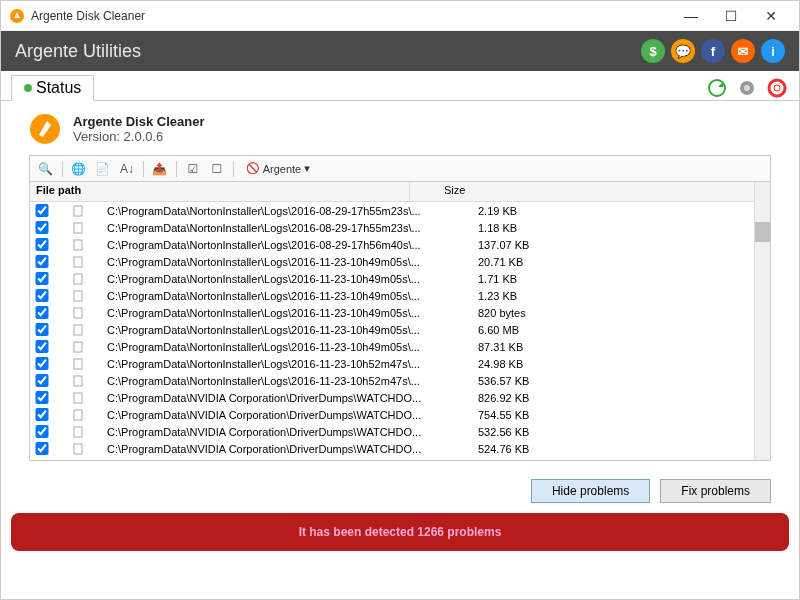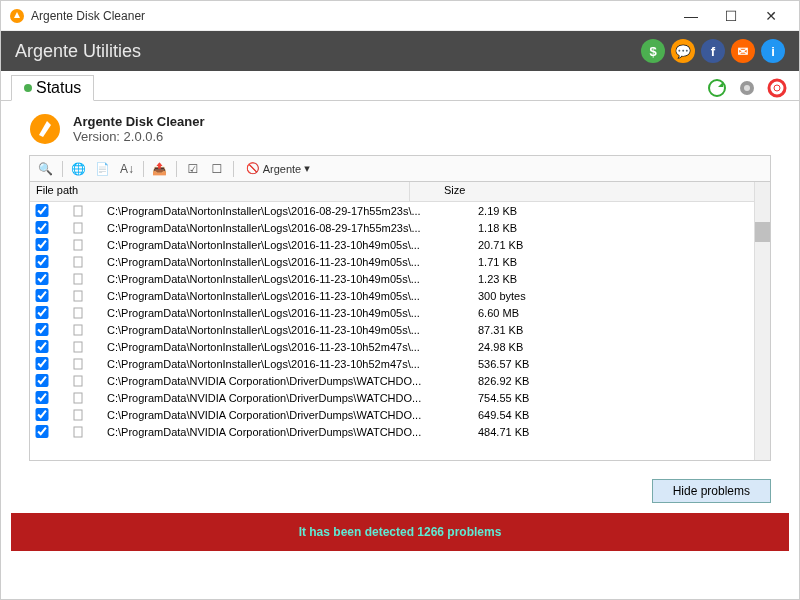--- a/index.html
+++ b/index.html
@@ -29,36 +29,36 @@
 .app-head .ver { font-size: 13px; color: #555; }
 
 .toolbar { height: 26px; display: flex; align-items: center; gap: 4px; border: 1px solid #ccc; border-bottom: none; padding: 0 6px; background: #fafafa; }
 .toolbar .tbtn { width: 20px; height: 20px; display: flex; align-items: center; justify-content: center; font-size: 12px; color: #555; cursor: pointer; }
 .toolbar .sep { width: 1px; height: 16px; background: #ccc; margin: 0 2px; }
 .toolbar .exclude { font-size: 11px; color: #333; padding: 2px 6px; cursor: pointer; display: flex; align-items: center; gap: 3px; }
 
 .list-wrap { display: flex; border: 1px solid #ccc; height: 280px; }
 .list { flex: 1; overflow: hidden; font-size: 11px; }
 .list-header { display: flex; background: #f5f5f5; border-bottom: 1px solid #ddd; height: 20px; }
-.col-path { width: 380px; padding: 2px 6px; border-right: 1px solid #ddd; font-weight: normal; }
+.col-path { width: 380px; padding: 2px 6px; border-right: 1px solid #ddd; font-weight: bold; }
 .col-size { width: 120px; padding: 2px 6px; font-weight: normal; margin-left: 28px; }
 .list-body { overflow: hidden; }
 .row { display: flex; height: 17px; align-items: center; gap: 20px; }
 .row .chk { width: 14px; margin: 0 3px 0 5px; }
 .row .ficon { width: 12px; height: 12px; margin-right: 3px; }
 .row .fpath { width: 345px; white-space: nowrap; overflow: hidden; text-overflow: ellipsis; }
 .row .fsize { padding-left: 6px; }
 .side-scroll { width: 16px; background: #f0f0f0; border-left: 1px solid #ddd; position: relative; }
 .side-scroll .thumb { position: absolute; top: 40px; width: 100%; height: 20px; background: #c0c0c0; }
 
 .actions { display: flex; justify-content: flex-end; gap: 10px; padding: 10px 28px; }
 .actions button { font-size: 12px; padding: 4px 20px; background: #e8e8e8; border: 1px solid #aaa; cursor: pointer; min-width: 110px; }
 .actions button.primary { background: #d8e8f8; border-color: #7aa; }
 
-.statusbar { background: #b71c1c; color: #5eead4; text-align: center; font-size: 12px; font-weight: bold; padding: 12px 0; margin: 0 10px 10px 10px; }
+.statusbar { background: #b71c1c; color: #f9a8d4; text-align: center; font-size: 12px; font-weight: bold; padding: 12px 0; margin: 0 10px 10px 10px; border-radius: 8px; }
 
 .watermark { position: absolute; right: 12px; bottom: 6px; font-size: 18px; color: rgba(255,255,255,0.85); font-weight: 300; display: flex; align-items: center; gap: 4px; pointer-events: none; }
 .watermark .wcircle { width: 18px; height: 18px; border: 2px solid rgba(255,255,255,0.85); border-radius: 50%; display: flex; align-items: center; justify-content: center; font-size: 10px; }
 </style>
 </head>
 <body>
 
 <div class="titlebar">
   <svg class="app-icon" viewBox="0 0 16 16">
       <circle cx="8" cy="8" r="7" fill="#ff9800"></circle>
@@ -173,20 +173,28 @@
               <rect x="2" y="1" width="8" height="10" fill="#fff" stroke="#aaa"></rect>
             </svg>
             <span class="fpath">C:\ProgramData\NortonInstaller\Logs\2016-08-29-17h55m23s\...</span>
             <span class="fsize">1.18 KB</span>
           </div>
           <div class="row">
             <input type="checkbox" class="chk" checked="" style="">
             <svg class="ficon" viewBox="0 0 12 12">
               <rect x="2" y="1" width="8" height="10" fill="#fff" stroke="#aaa"></rect>
             </svg>
+            <span class="fpath">C:\ProgramData\NortonInstaller\Logs\2016-08-29-17h56m40s\...</span>
+            <span class="fsize">137.07 KB</span>
+          </div>
+          <div class="row">
+            <input type="checkbox" class="chk" checked="" style="">
+            <svg class="ficon" viewBox="0 0 12 12">
+              <rect x="2" y="1" width="8" height="10" fill="#fff" stroke="#aaa"></rect>
+            </svg>
             <span class="fpath">C:\ProgramData\NortonInstaller\Logs\2016-11-23-10h49m05s\...</span>
             <span class="fsize">20.71 KB</span>
           </div>
           <div class="row">
             <input type="checkbox" class="chk" checked="" style="">
             <svg class="ficon" viewBox="0 0 12 12">
               <rect x="2" y="1" width="8" height="10" fill="#fff" stroke="#aaa"></rect>
             </svg>
             <span class="fpath">C:\ProgramData\NortonInstaller\Logs\2016-11-23-10h49m05s\...</span>
             <span class="fsize">1.71 KB</span>
@@ -198,21 +206,21 @@
             </svg>
             <span class="fpath">C:\ProgramData\NortonInstaller\Logs\2016-11-23-10h49m05s\...</span>
             <span class="fsize">1.23 KB</span>
           </div>
           <div class="row">
             <input type="checkbox" class="chk" checked="" style="">
             <svg class="ficon" viewBox="0 0 12 12">
               <rect x="2" y="1" width="8" height="10" fill="#fff" stroke="#aaa"></rect>
             </svg>
             <span class="fpath">C:\ProgramData\NortonInstaller\Logs\2016-11-23-10h49m05s\...</span>
-            <span class="fsize">300 bytes</span>
+            <span class="fsize">820 bytes</span>
           </div>
           <div class="row">
             <input type="checkbox" class="chk" checked="" style="">
             <svg class="ficon" viewBox="0 0 12 12">
               <rect x="2" y="1" width="8" height="10" fill="#fff" stroke="#aaa"></rect>
             </svg>
             <span class="fpath">C:\ProgramData\NortonInstaller\Logs\2016-11-23-10h49m05s\...</span>
             <span class="fsize">6.60 MB</span>
           </div>
           <div class="row">
@@ -254,40 +262,41 @@
             </svg>
             <span class="fpath">C:\ProgramData\NVIDIA Corporation\DriverDumps\WATCHDO...</span>
             <span class="fsize">754.55 KB</span>
           </div>
           <div class="row">
             <input type="checkbox" class="chk" checked="" style="">
             <svg class="ficon" viewBox="0 0 12 12">
               <rect x="2" y="1" width="8" height="10" fill="#fff" stroke="#aaa"></rect>
             </svg>
             <span class="fpath">C:\ProgramData\NVIDIA Corporation\DriverDumps\WATCHDO...</span>
-            <span class="fsize">649.54 KB</span>
+            <span class="fsize">532.56 KB</span>
           </div>
           <div class="row">
             <input type="checkbox" class="chk" checked="" style="">
             <svg class="ficon" viewBox="0 0 12 12">
               <rect x="2" y="1" width="8" height="10" fill="#fff" stroke="#aaa"></rect>
             </svg>
             <span class="fpath">C:\ProgramData\NVIDIA Corporation\DriverDumps\WATCHDO...</span>
-            <span class="fsize">484.71 KB</span>
+            <span class="fsize">524.76 KB</span>
           </div>
         </div>
     </div>
     <div class="side-scroll">
         <div class="thumb"></div>
       </div>
   </div>
 </div>
 
 <div class="actions">
   <button class="primary">Hide problems</button>
+  <button>Fix problems</button>
 </div>
 
 <div class="statusbar">
   <span>It has been detected 1266 problems</span>
 </div>
 
 <div class="watermark">
   <span class="wcircle">↓</span>
   <span>LO4D.com</span>
 </div>

